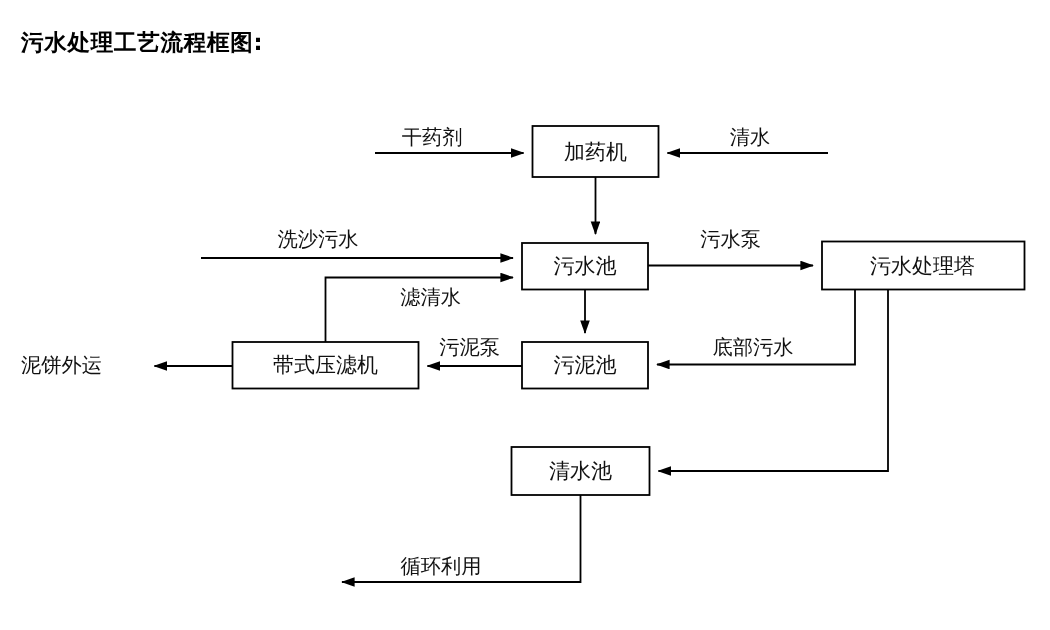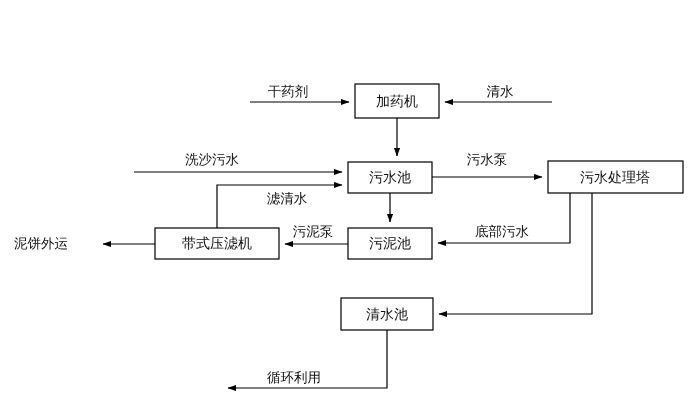--- a/index.html
+++ b/index.html
@@ -61,20 +61,21 @@
     font-size: 13.5px;
     fill: #111111;
     dominant-baseline: middle;
   }
 </style>
 </head>
 <body>
 
 <div id="page">
 
+  <div id="title">污水处理工艺流程框图:</div>
 
   <svg id="flow-svg" viewBox="0 0 700 420">
     <defs>
       <marker id="arrow" markerWidth="9" markerHeight="9" refX="8.4" refY="3.2" orient="auto" markerUnits="userSpaceOnUse">
         <path d="M0,0 L9,3.2 L0,6.4 z" fill="#000000"></path>
       </marker>
     </defs>
 
     <path class="edge-line" d="M250,102 L349,102" marker-end="url(#arrow)"></path>
 

